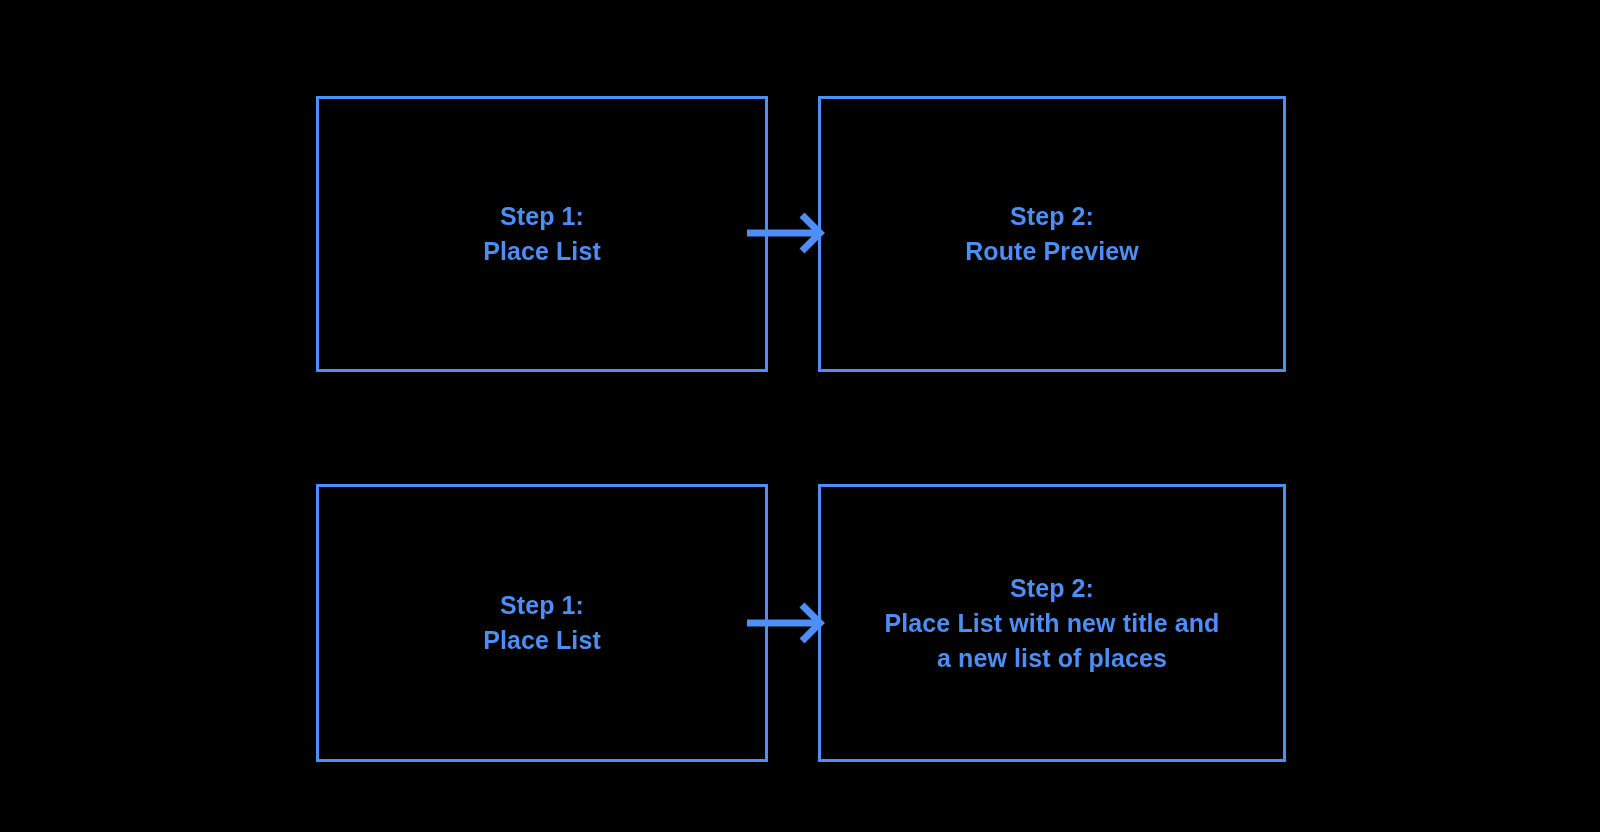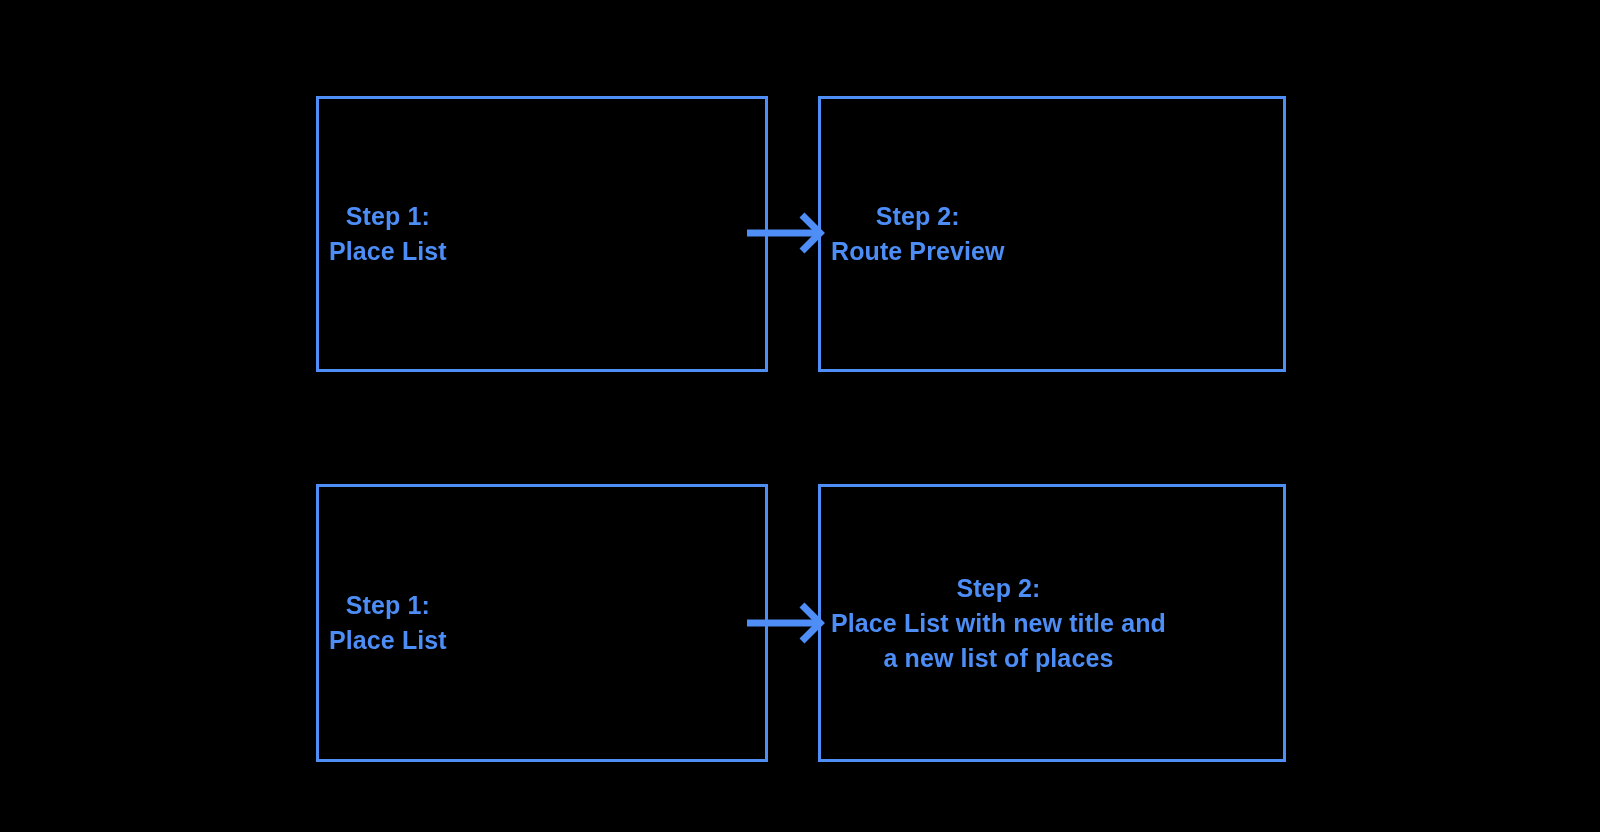--- a/index.html
+++ b/index.html
@@ -23,21 +23,21 @@
     background: #000000;
   }
 
   
   .flow-box {
     position: absolute;
     border: 3px solid #4f8ef7;
     background: transparent;
     display: flex;
     align-items: center;
-    justify-content: flex-start;
+    justify-content: center;
     text-align: center;
   }
 
   .box-label {
     color: #4d8df6;
     font-size: 25px;
     font-weight: bold;
     line-height: 35px;
     letter-spacing: 0.1px;
     white-space: pre-line;

